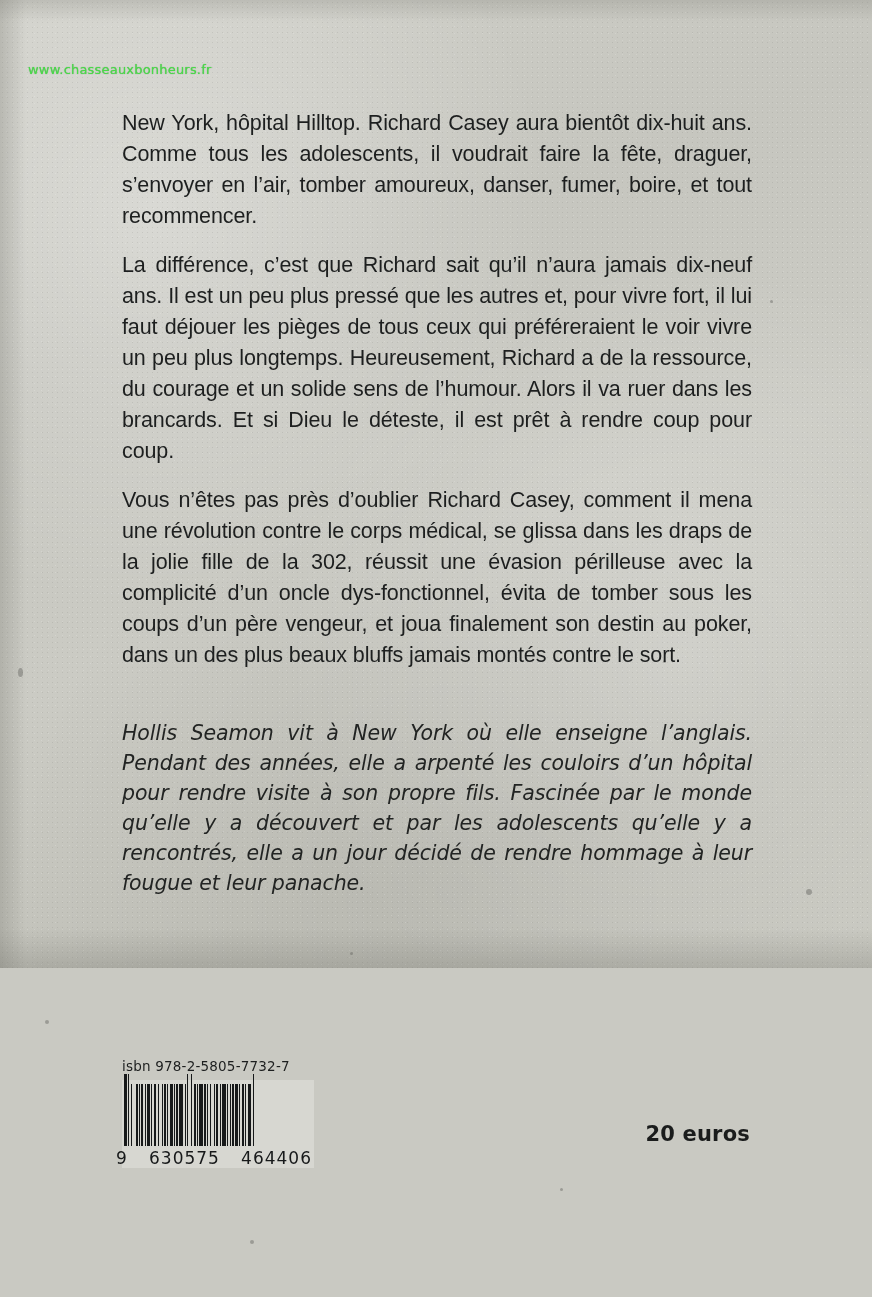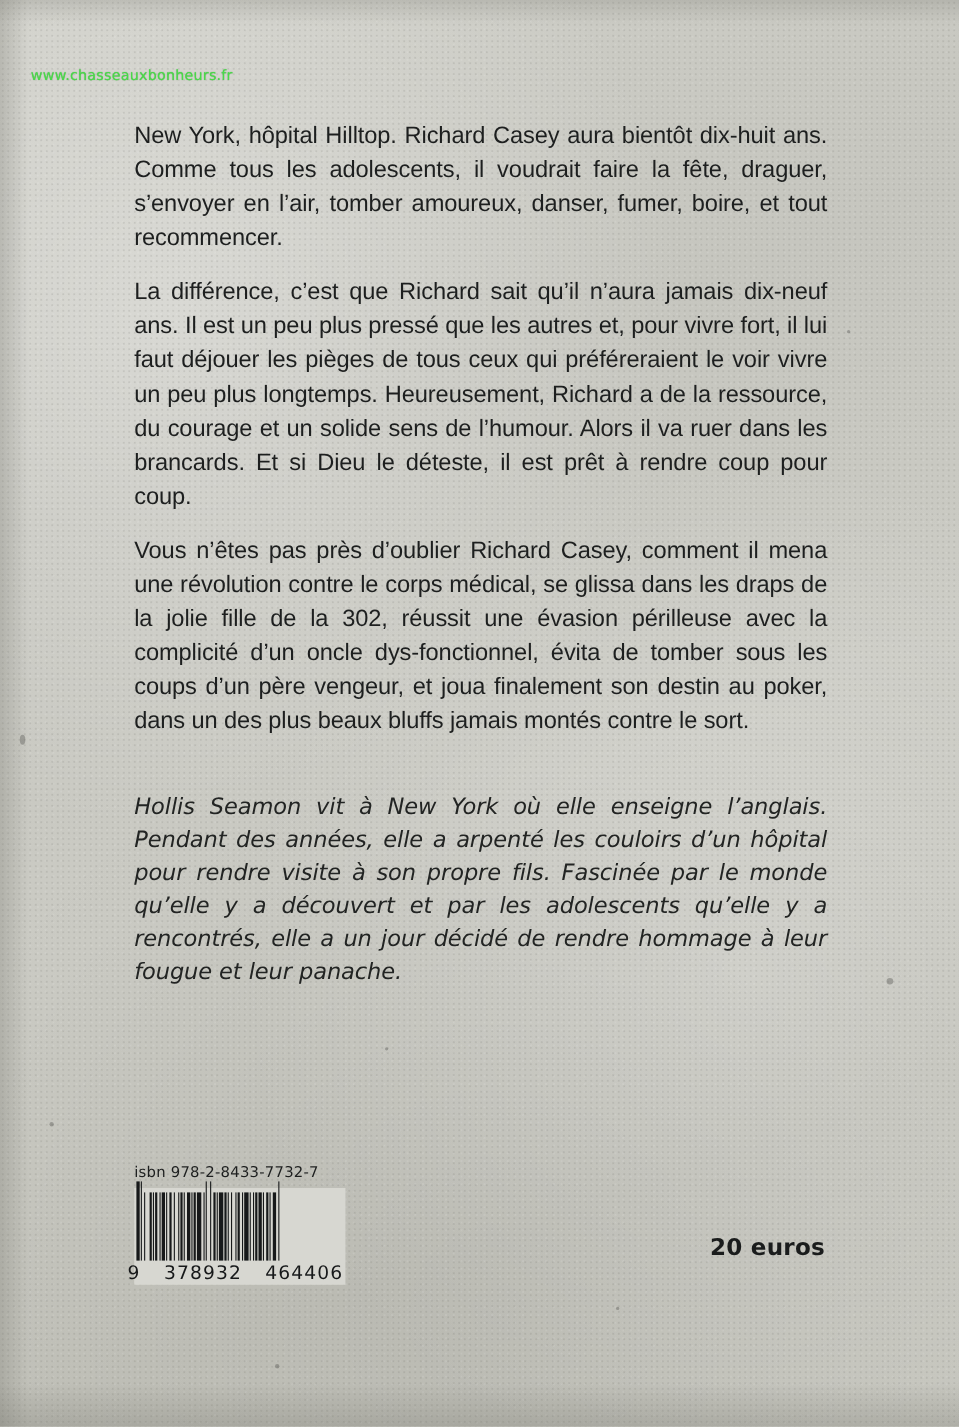--- a/index.html
+++ b/index.html
@@ -9,21 +9,21 @@
   body {
     width: 872px;
     height: 1297px;
     background: #c9c9c2;
     font-family: "DejaVu Sans", sans-serif;
     overflow: hidden;
   }
   .page {
     position: relative;
     width: 872px;
-    height: 1297px;
+    height: 968px;
     background:
       radial-gradient(circle at 18% 22%, rgba(255,255,255,0.30) 0%, rgba(255,255,255,0) 38%),
       radial-gradient(circle at 78% 68%, rgba(255,255,255,0.22) 0%, rgba(255,255,255,0) 42%),
       radial-gradient(circle at 52% 92%, rgba(0,0,0,0.05) 0%, rgba(0,0,0,0) 45%),
       linear-gradient(160deg, #cfcfc8 0%, #c6c6bf 30%, #cbcbc4 55%, #c2c2ba 80%, #c9c9c1 100%);
     box-sizing: border-box;
   }
   
   .grain {
     position: absolute;
@@ -185,21 +185,21 @@
     <p class="body-par">New York, hôpital Hilltop. Richard Casey aura bientôt dix-huit ans. Comme tous les adolescents, il voudrait faire la fête, draguer, s’envoyer en l’air, tomber amoureux, danser, fumer, boire, et tout recommencer.</p>
     <p class="body-par">La différence, c’est que Richard sait qu’il n’aura jamais dix-neuf ans. Il est un peu plus pressé que les autres et, pour vivre fort, il lui faut déjouer les pièges de tous ceux qui préféreraient le voir vivre un peu plus longtemps. Heureusement, Richard a de la ressource, du courage et un solide sens de l’humour. Alors il va ruer dans les brancards. Et si Dieu le déteste, il est prêt à rendre coup pour coup.</p>
     <p class="body-par">Vous n’êtes pas près d’oublier Richard Casey, comment il mena une révolution contre le corps médical, se glissa dans les draps de la jolie fille de la 302, réussit une évasion périlleuse avec la complicité d’un oncle dys-fonctionnel, évita de tomber sous les coups d’un père vengeur, et joua finalement son destin au poker, dans un des plus beaux bluffs jamais montés contre le sort.</p>
   </div>
 
   <div class="bio">
     <p class="bio-par">Hollis Seamon vit à New York où elle enseigne l’anglais. Pendant des années, elle a arpenté les couloirs d’un hôpital pour rendre visite à son propre fils. Fascinée par le monde qu’elle y a découvert et par les adolescents qu’elle y a rencontrés, elle a un jour décidé de rendre hommage à leur fougue et leur panache.</p>
   </div>
 
   <div class="isbn-block">
-    <div class="isbn-text">isbn 978-2-8433-7732-7</div>
+    <div class="isbn-text">isbn 978-2-5805-7732-7</div>
     <div class="barcode-wrap">
       <div class="barcode" id="bars">
           <i class="tall" style="width: 3.15px;"></i>
           <i class="tall" style="width: 1.05px; background: transparent;"></i>
           <i class="tall" style="width: 1.05px;"></i>
           <i style="width: 2.1px; background: transparent;"></i>
           <i style="width: 1.05px;"></i>
           <i style="width: 3.15px; background: transparent;"></i>
           <i style="width: 2.1px;"></i>
           <i style="width: 1.05px; background: transparent;"></i>
@@ -271,21 +271,21 @@
           <i style="width: 1.05px; background: transparent;"></i>
           <i style="width: 1.05px;"></i>
           <i style="width: 1.05px; background: transparent;"></i>
           <i style="width: 3.15px;"></i>
           <i class="tall" style="width: 2.1px; background: transparent;"></i>
           <i class="tall" style="width: 1.05px;"></i>
           <i class="tall" style="width: 1.05px; background: transparent;"></i>
         </div>
       <div class="barcode-digits">
         <span>9</span>
-        <span>378932</span>
+        <span>630575</span>
         <span>464406</span>
       </div>
     </div>
   </div>
 
   <div class="price">20 euros</div>
 
 </div>
 
 </body></html>

